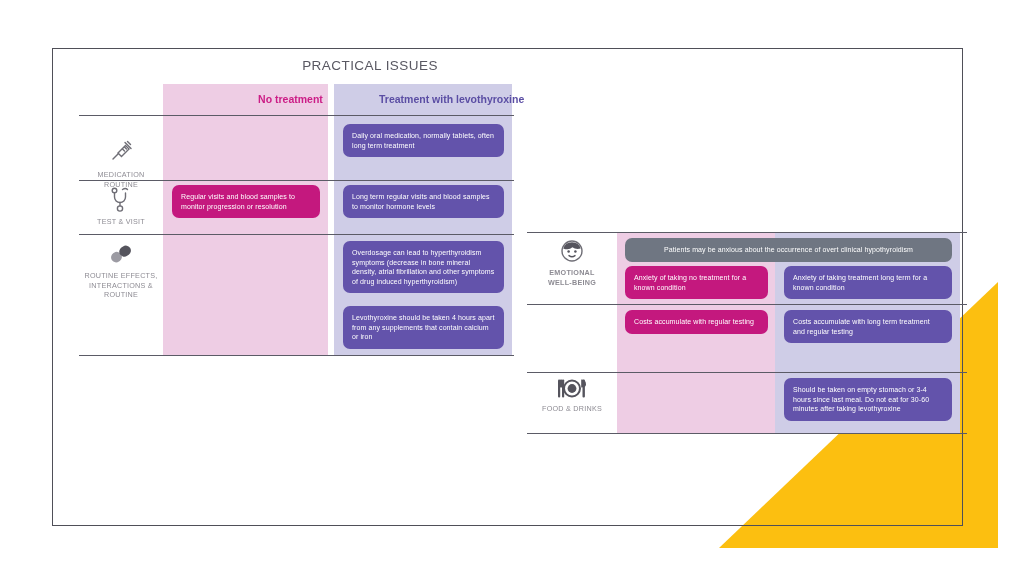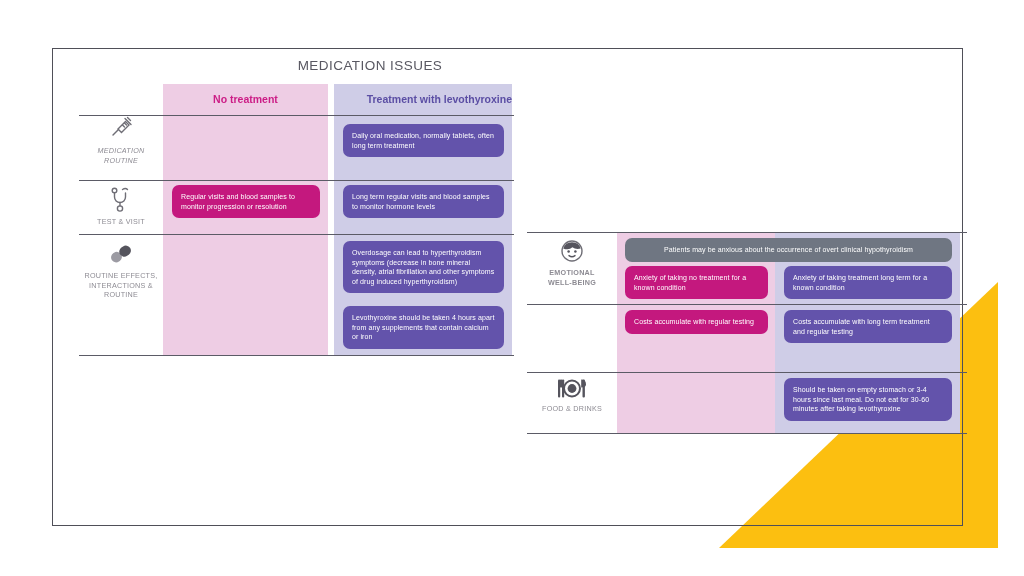--- a/index.html
+++ b/index.html
@@ -36,23 +36,23 @@
     position:absolute;left:180px;top:58px;width:380px;
     text-align:center;font-size:13.5px;color:#595862;
     letter-spacing:.45px;z-index:8;
   }
 
   
   .tbl1{position:absolute;left:79px;top:84px;width:435px;height:272px;z-index:8;}
   .t1-colpink{position:absolute;left:84px;top:0;width:165px;height:272px;background:#eecde4;}
   .t1-collav{position:absolute;left:255px;top:0;width:178px;height:272px;background:#cfcde7;}
 
-  .t1-hdr{position:absolute;top:0;height:31px;line-height:31px;font-size:10.5px;font-weight:bold;}
+  .t1-hdr{position:absolute;top:0;height:31px;line-height:31px;font-size:10.5px;font-weight:bold;padding-left:45px;}
   .t1-hdr.pink{left:84px;width:165px;text-align:center;color:#cc1d86;}
-  .t1-hdr.lav{left:255px;width:178px;text-align:right;color:#5b4ea4;}
+  .t1-hdr.lav{left:255px;width:178px;text-align:left;color:#5b4ea4;}
 
   .t1-rule{position:absolute;left:0;width:435px;height:0;border-top:1.1px solid #5b5b66;}
 
   .t1-rowlbl{position:absolute;left:0;width:84px;text-align:center;
     font-size:7.2px;color:#8d8b93;letter-spacing:.25px;line-height:9.5px;}
 
   .bubble{position:absolute;border-radius:7px;color:#fff;
     font-size:7px;line-height:9.6px;padding:7px 9px;box-sizing:border-box;
     letter-spacing:.1px;}
   .bubble.magenta{background:#c4187e;}
@@ -82,33 +82,33 @@
 <div id="stage">
 
   <div class="slide-white"></div>
 
   <div class="yellow-tri">
       <i></i>
     </div>
 
   <div class="slide"></div>
 
-  <div class="slide-title">MEDICATION ISSUES</div>
+  <div class="slide-title">PRACTICAL ISSUES</div>
 
   <div class="tbl1">
 
     <div class="t1-colpink"></div>
     <div class="t1-collav"></div>
 
     <div class="t1-hdr pink">No treatment</div>
     <div class="t1-hdr lav">Treatment with levothyroxine</div>
 
     <div class="t1-rule" style="top:31px;"></div>
 
-    <div class="t1-rowlbl" style="top:28px;font-style:italic;">
+    <div class="t1-rowlbl" style="top:52px;">
       <svg class="icon" width="30" height="30" viewBox="0 0 30 30">
         <g stroke="#6f6e76" stroke-width="1.4" fill="none" stroke-linecap="round">
           <line x1="7" y1="23" x2="12.5" y2="17.5"></line>
           <path d="M12 17 L19.5 9.5 L23 13 L15.5 20.5 Z" fill="#ffffff"></path>
           <line x1="19" y1="6.5" x2="25" y2="12.5"></line>
           <line x1="21.5" y1="5.5" x2="24.5" y2="8.5"></line>
           <line x1="16.5" y1="13" x2="18.5" y2="15"></line>
           <line x1="18.5" y1="11" x2="20.5" y2="13"></line>
         </g>
       </svg>

